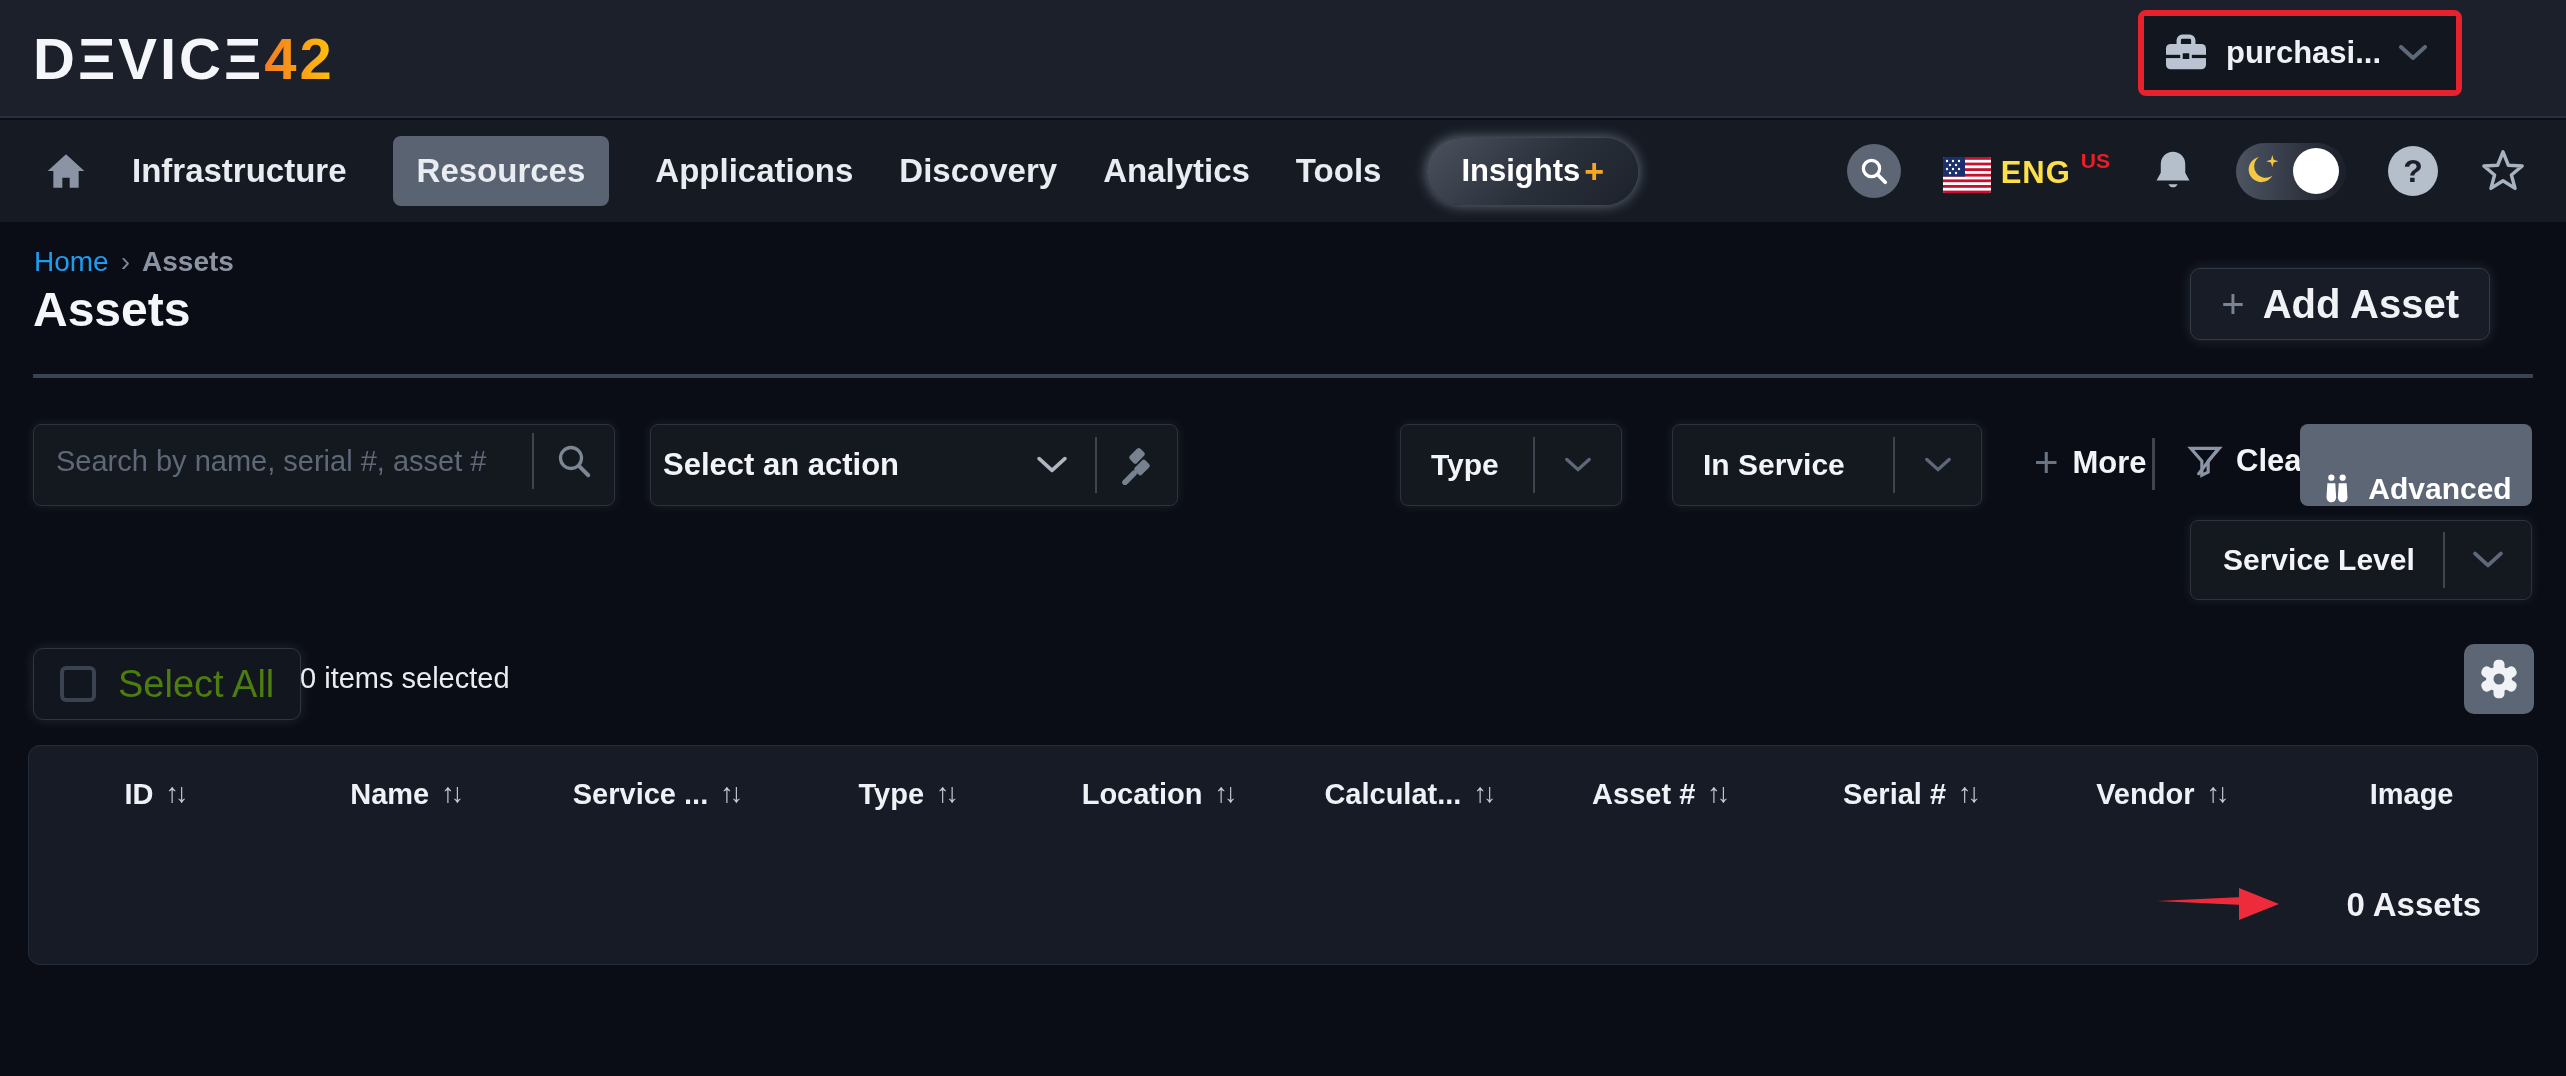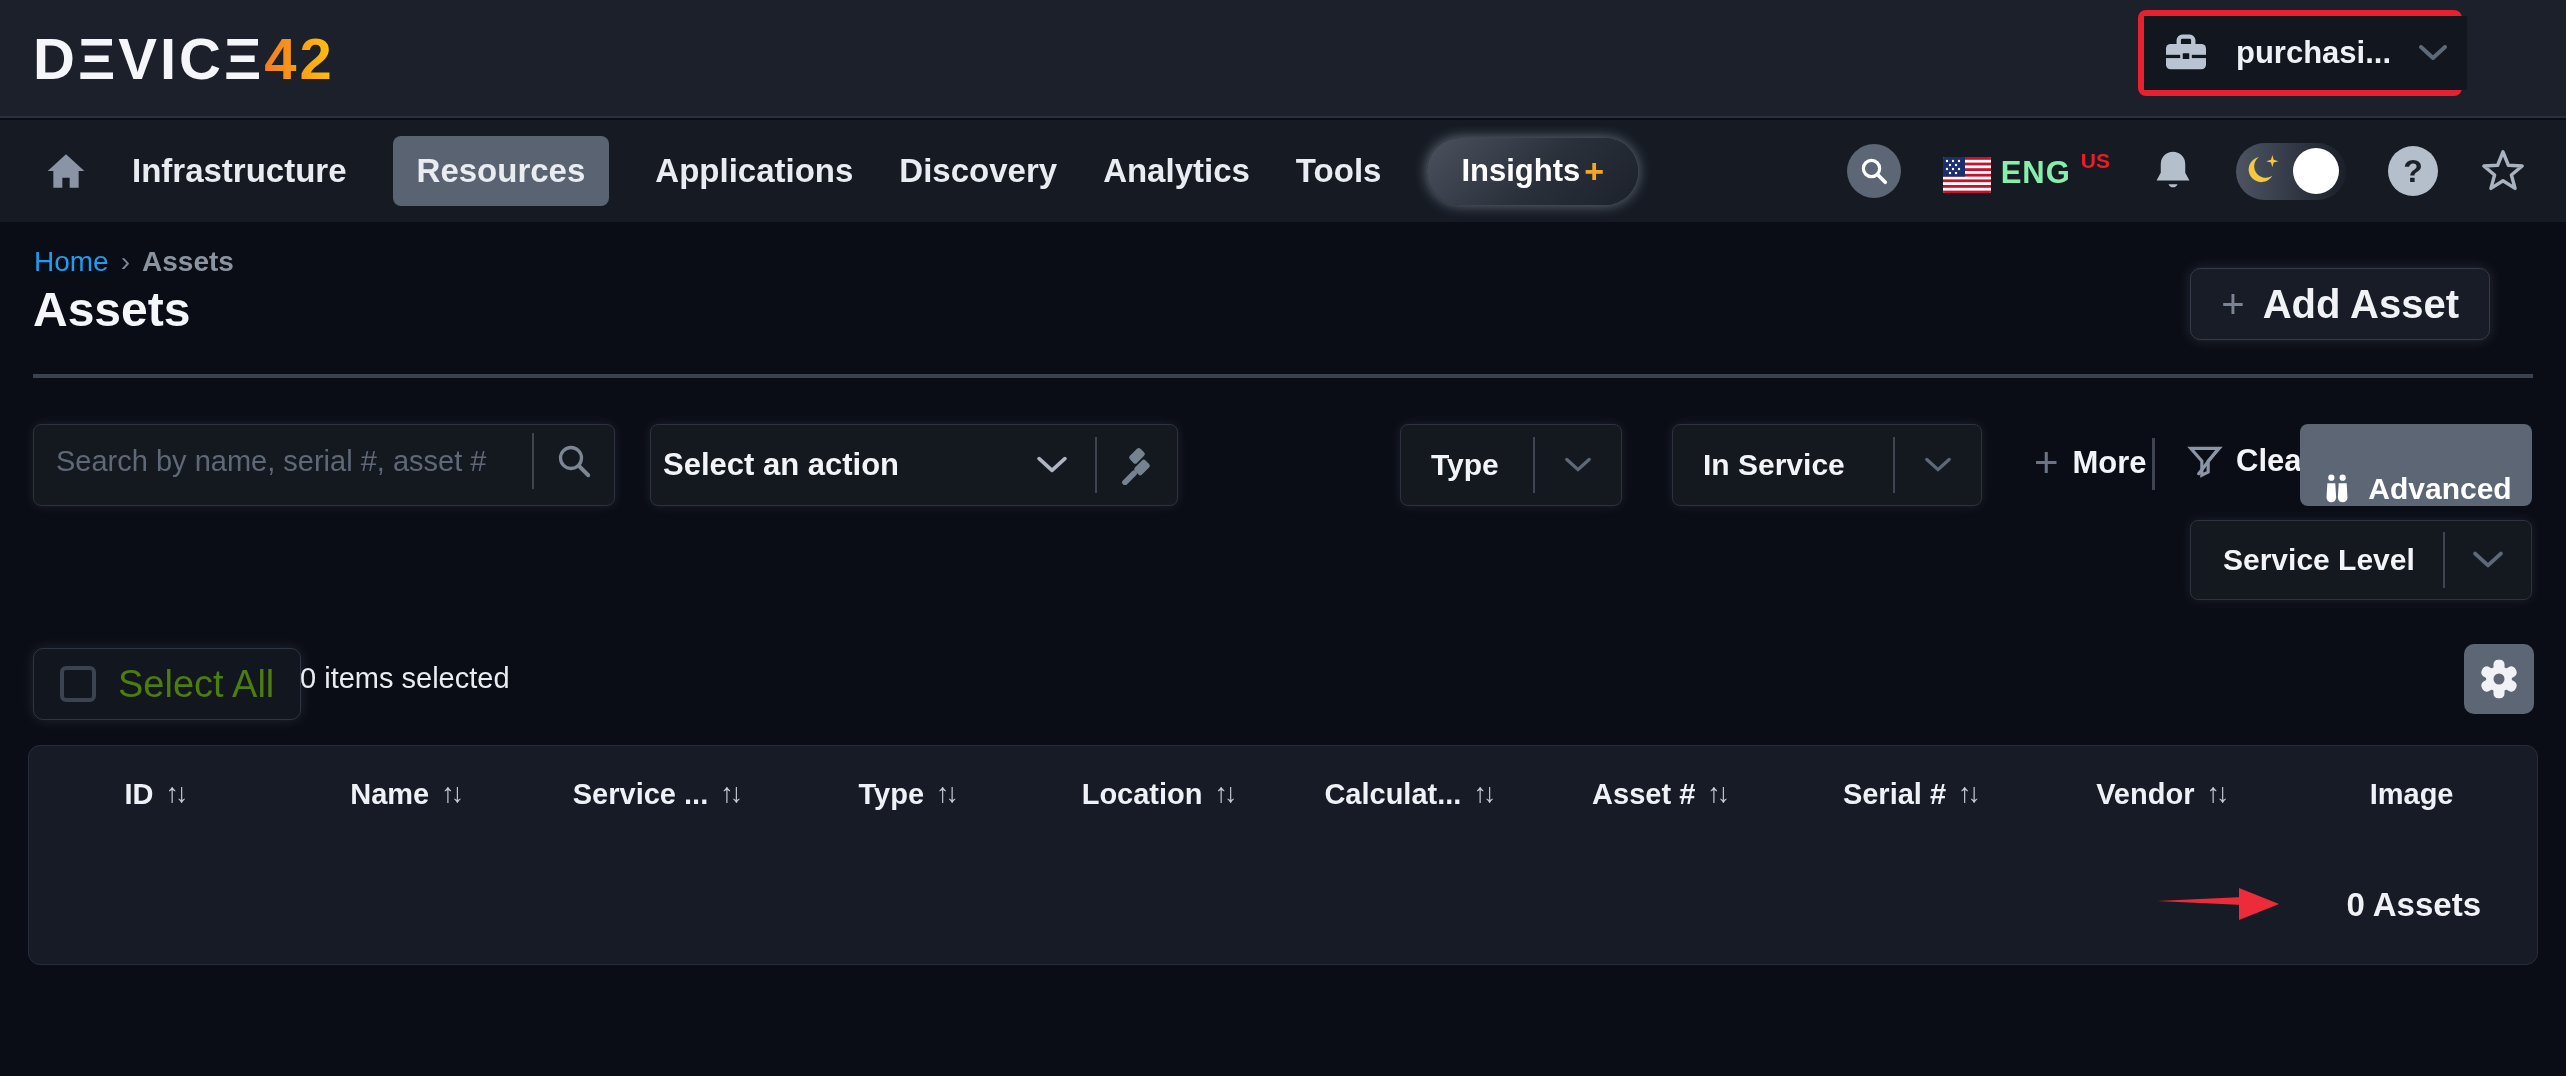--- a/index.html
+++ b/index.html
@@ -27,21 +27,21 @@
     -webkit-background-clip: text; background-clip: text; color: transparent;
     font-weight: bold;
   }
   .account-annotation {
     position: absolute; left: 2138px; top: 10px; width: 324px; height: 86px;
     border: 6px solid #e8212e; border-radius: 8px;
     display: flex; align-items: stretch;
   }
   .account-btn {
     flex: 1; background: #12161e; display: flex; align-items: center;
-    gap: 28px; padding: 0 20px; cursor: pointer;
+    gap: 18px; padding: 0 20px; cursor: pointer;
   }
   .account-btn .label {
     font-size: 31px; font-weight: bold; color: #eef1f5; white-space: nowrap;
     overflow: hidden; max-width: 170px;
   }
   
   .navbar {
     position: absolute; left: 0; top: 120px; width: 2566px; height: 102px;
     background: #151a23;
     display: flex; align-items: center; justify-content: space-between;
@@ -60,21 +60,21 @@
     font-size: 31px; font-weight: bold; color: #ffffff;
   }
   .insights-pill .plus { color: #f5a623; font-size: 34px; font-weight: bold; }
   .nav-right { display: flex; align-items: center; gap: 42px; margin-right: 40px; }
   .circle-icon {
     width: 54px; height: 54px; border-radius: 50%;
     background: #5d6674; display: flex; align-items: center; justify-content: center;
     cursor: pointer;
   }
   .lang { display: flex; align-items: flex-start; gap: 10px; cursor: pointer; }
-  .lang .code { font-size: 31px; font-weight: bold; color: #86efac; margin-top: 6px; letter-spacing: 1px;}
+  .lang .code { font-size: 31px; font-weight: bold; color: #fde047; margin-top: 6px; letter-spacing: 1px;}
   .lang .region { font-size: 21px; font-weight: bold; color: #ee1c25; }
   .flag { width: 48px; height: 36px; margin-top: 8px; border-radius: 2px; overflow: hidden; }
   .toggle {
     width: 110px; height: 57px; border-radius: 999px; cursor: pointer;
     background: linear-gradient(90deg, #4d5462, #1a1f29);
     display: flex; align-items: center; justify-content: space-between;
     padding: 0 7px;
   }
   .toggle .knob { width: 46px; height: 46px; border-radius: 50%; background: #ffffff; }
   .help-circle {

